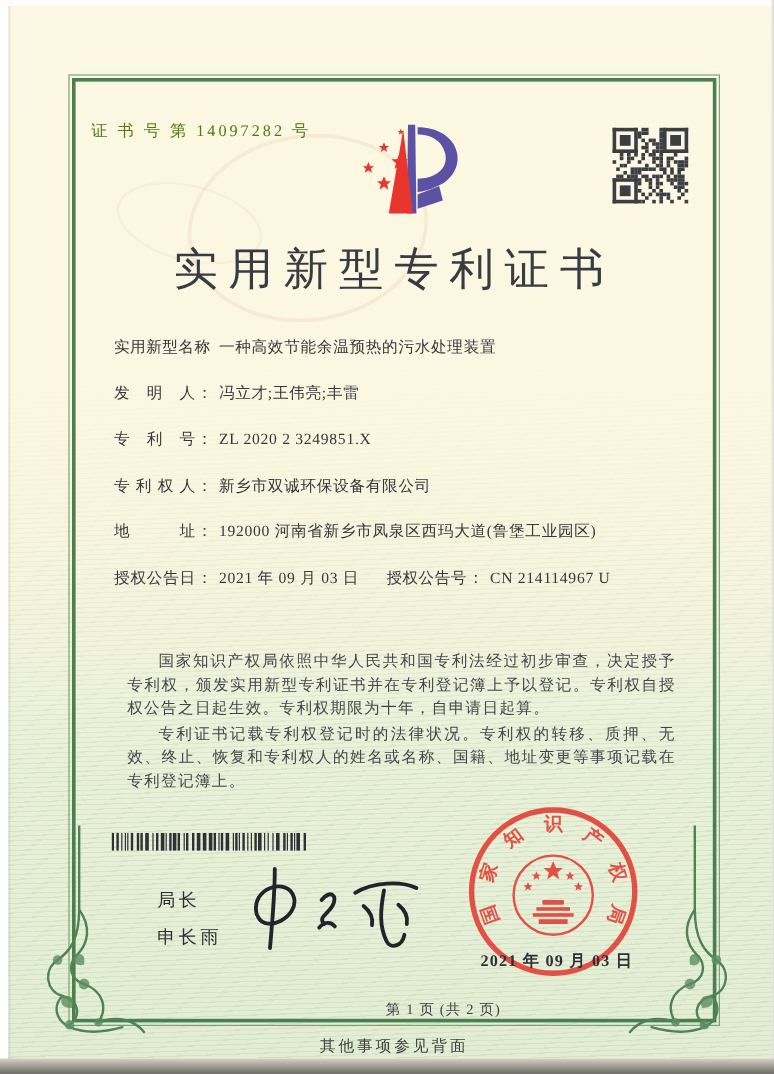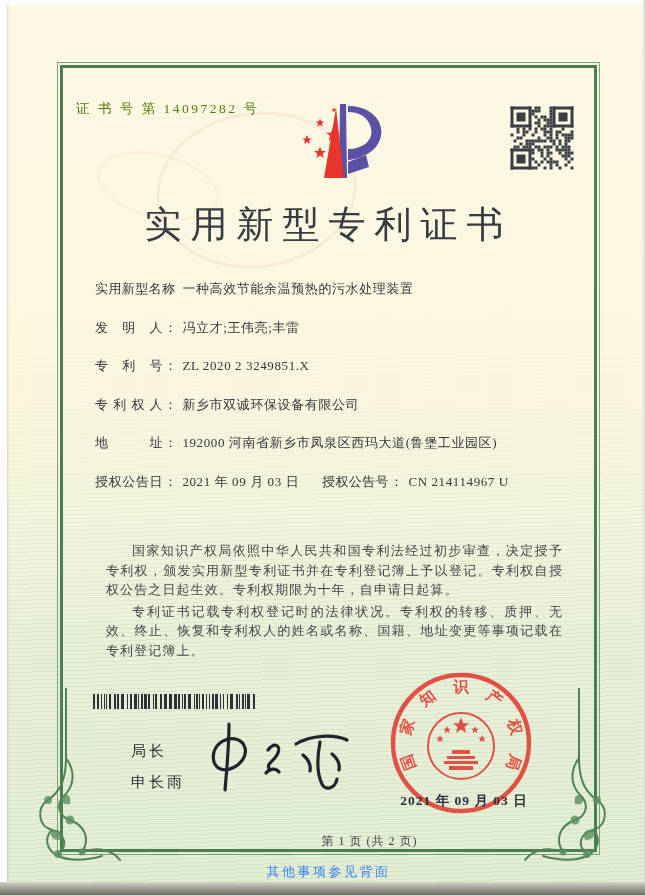--- a/index.html
+++ b/index.html
@@ -52,21 +52,21 @@
   .barcode{position:absolute;left:93px;top:694px;}
   .officer{position:absolute;left:95px;top:735px;font-family:"Liberation Sans","DejaVu Sans",sans-serif;
     font-size:15px;color:#2c2d33;letter-spacing:3px;line-height:31px;margin-left:36px;}
   .signature{position:absolute;left:196px;top:710px;}
   .seal{position:absolute;left:388px;top:668px;}
   .seal-date{position:absolute;left:394px;top:792px;width:140px;text-align:center;
     font-size:13.5px;letter-spacing:1px;color:#2e2f38;font-weight:bold;}
   .page-num{position:absolute;left:57px;top:833px;width:625px;text-align:center;font-size:12px;
     letter-spacing:1px;color:#3c3e44;}
   .back-note{position:absolute;left:57px;top:863px;width:543px;text-align:center;font-size:13px;
-    letter-spacing:2.5px;color:#3b82f6;}
+    letter-spacing:2.5px;color:#404040;}
   .corner{position:absolute;}
 </style>
 </head>
 <body>
 
 <div class="page">
   <div class="guilloche"></div>
   <div class="ghost"></div>
   <div class="ghost2"></div>
 </div>

